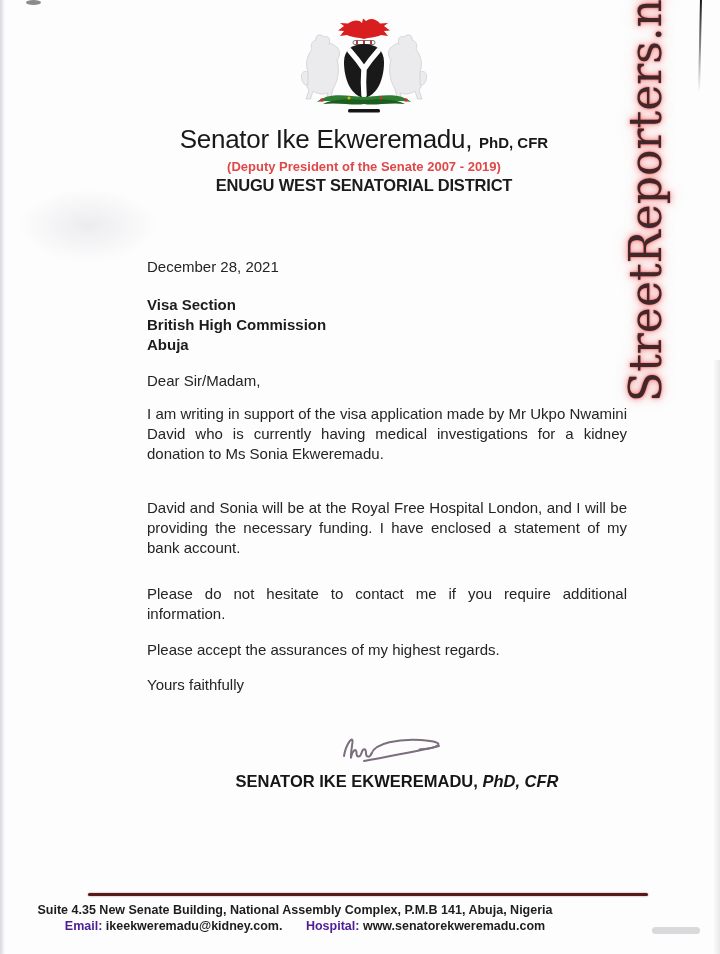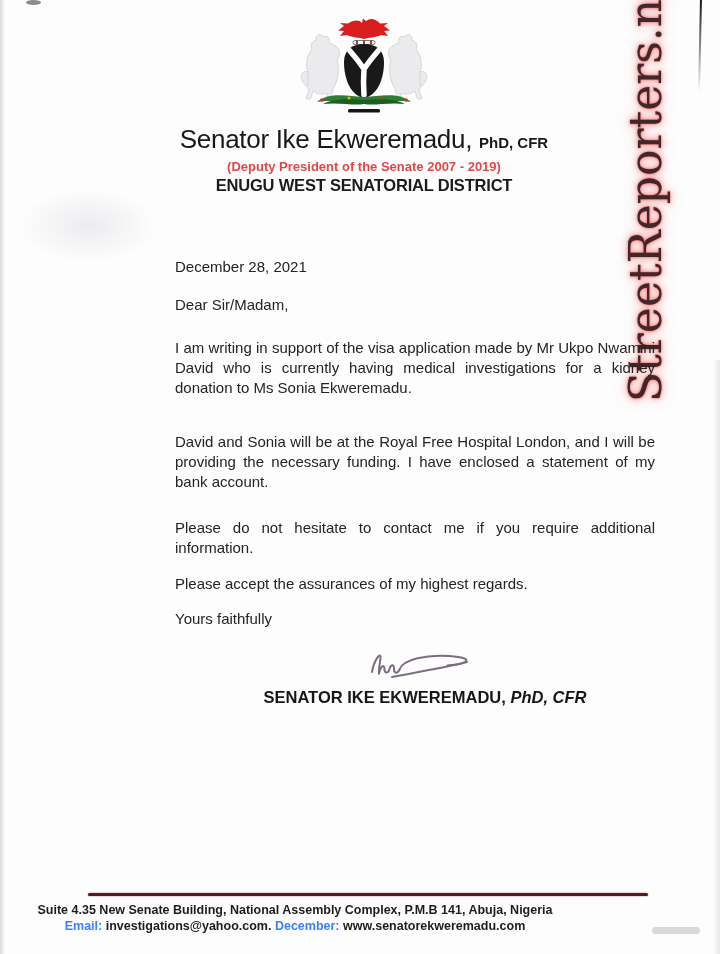--- a/index.html
+++ b/index.html
@@ -54,47 +54,47 @@
 
   
   .letterhead { position:absolute; left:0; top:12px; width:728px; text-align:center; }
   .crest { display:inline-block; }
   .lh-name { margin-top:4px; font-size:26px; letter-spacing:-.3px; color:#181818; white-space:nowrap; }
   .lh-name .lh-suffix { font-size:15px; font-weight:bold; letter-spacing:0; }
   .lh-subtitle { margin-top:4px; font-size:13px; font-weight:bold; color:#e04848; }
   .lh-district { margin-top:2px; font-size:16.5px; font-weight:bold; color:#1b1b1b; letter-spacing:-.2px; }
 
   
-  .content { position:absolute; left:175px; top:257px; width:480px; font-size:15px; line-height:20px; }
+  .content { position:absolute; left:147px; top:257px; width:480px; font-size:15px; line-height:20px; }
   .date { margin-bottom:18px; }
   .recipient { font-weight:bold; color:#1c1c1c; margin-bottom:16px; }
-  .salutation { margin-bottom:23px; }
+  .salutation { margin-bottom:13px; }
   .subject {
     font-weight:bold; color:#141414;
     text-decoration:underline;
     text-align:justify; letter-spacing:-.15px;
     margin-bottom:16px;
   }
   .para { text-align:justify; }
   .p1 { margin-bottom:34px; }
   .p2 { margin-bottom:14px; }
   .p3 { margin-bottom:16px;margin-top:26px; }
   .p4 { margin-bottom:15px; }
-  .closing { margin-bottom:14px; }
+  .closing { margin-bottom:32px; }
 
   .sig-block { margin-left:60px; width:380px; text-align:center; }
   .sig-svg { display:block; margin:0 auto 4px auto; }
   .signatory { font-size:16.5px; font-weight:bold; color:#161616; white-space:nowrap; }
   .signatory .sig-suffix { font-style:italic; }
 
   
   .footer { position:absolute; left:0; top:893px; width:572px; }
   .footer-rule { margin:0 0 6px 88px; width:560px; height:3px; background:#571a1a; border-radius:2px; box-shadow:0 0 2px rgba(140,50,50,.6); }
   .footer-text { text-align:center; padding-left:18px; font-size:12.5px; font-weight:bold; line-height:16px; color:#1d1d1d; }
-  .red-label { color:#3b82f6; }
+  .red-label { color:#4c1d95;margin-left:20px; }
 </style>
 </head>
 <body>
 
 <div class="edge-strip-left"></div>
 <div class="edge-strip-right"></div>
 <div class="artifact-topright-line"></div>
 <div class="artifact-topleft-speck"></div>
 <div class="artifact-smudge"></div>
 <div class="artifact-bottom-dash"></div>
@@ -132,20 +132,25 @@
     <rect x="59" y="97" width="32" height="3.5" rx="1.5" fill="#151515"></rect>
   </svg>
   <div class="lh-name"><span>Senator Ike Ekweremadu,</span> <span class="lh-suffix">PhD, CFR</span></div>
   <div class="lh-subtitle">(Deputy President of the Senate 2007 - 2019)</div>
   <div class="lh-district">ENUGU WEST SENATORIAL DISTRICT</div>
 </div>
 
 <div class="content">
   <p class="date">December 28, 2021</p>
 
+  <div class="recipient">
+    <div>Visa Section</div>
+    <div>British High Commission</div>
+    <div>Abuja</div>
+  </div>
 
   <p class="salutation">Dear Sir/Madam,</p>
 
 
   <p class="para p1">I am writing in support of the visa application made by Mr Ukpo Nwamini David who is currently having medical investigations for a kidney donation to Ms Sonia Ekweremadu.</p>
   <p class="para p2">David and Sonia will be at the Royal Free Hospital London, and I will be providing the necessary funding. I have enclosed a statement of my bank account.</p>
   <p class="para p3">Please do not hesitate to contact me if you require additional information.</p>
   <p class="para p4">Please accept the assurances of my highest regards.</p>
 
   <p class="closing">Yours faithfully</p>
@@ -161,17 +166,17 @@
     </svg>
     <div class="signatory"><span>SENATOR IKE EKWEREMADU,</span> <span class="sig-suffix">PhD, CFR</span></div>
   </div>
 </div>
 
 <div class="footer">
   <div class="footer-rule"></div>
   <div class="footer-text">Suite 4.35 New Senate Building, National Assembly Complex, P.M.B 141, Abuja, Nigeria</div>
   <div class="footer-text">
     <span class="red-label">Email:</span>
-    <span>investigations@yahoo.com.</span>
-    <span class="red-label">December:</span>
+    <span>ikeekweremadu@kidney.com.</span>
+    <span class="red-label">Hospital:</span>
     <span>www.senatorekweremadu.com</span>
   </div>
 </div>
 
 </body></html>

